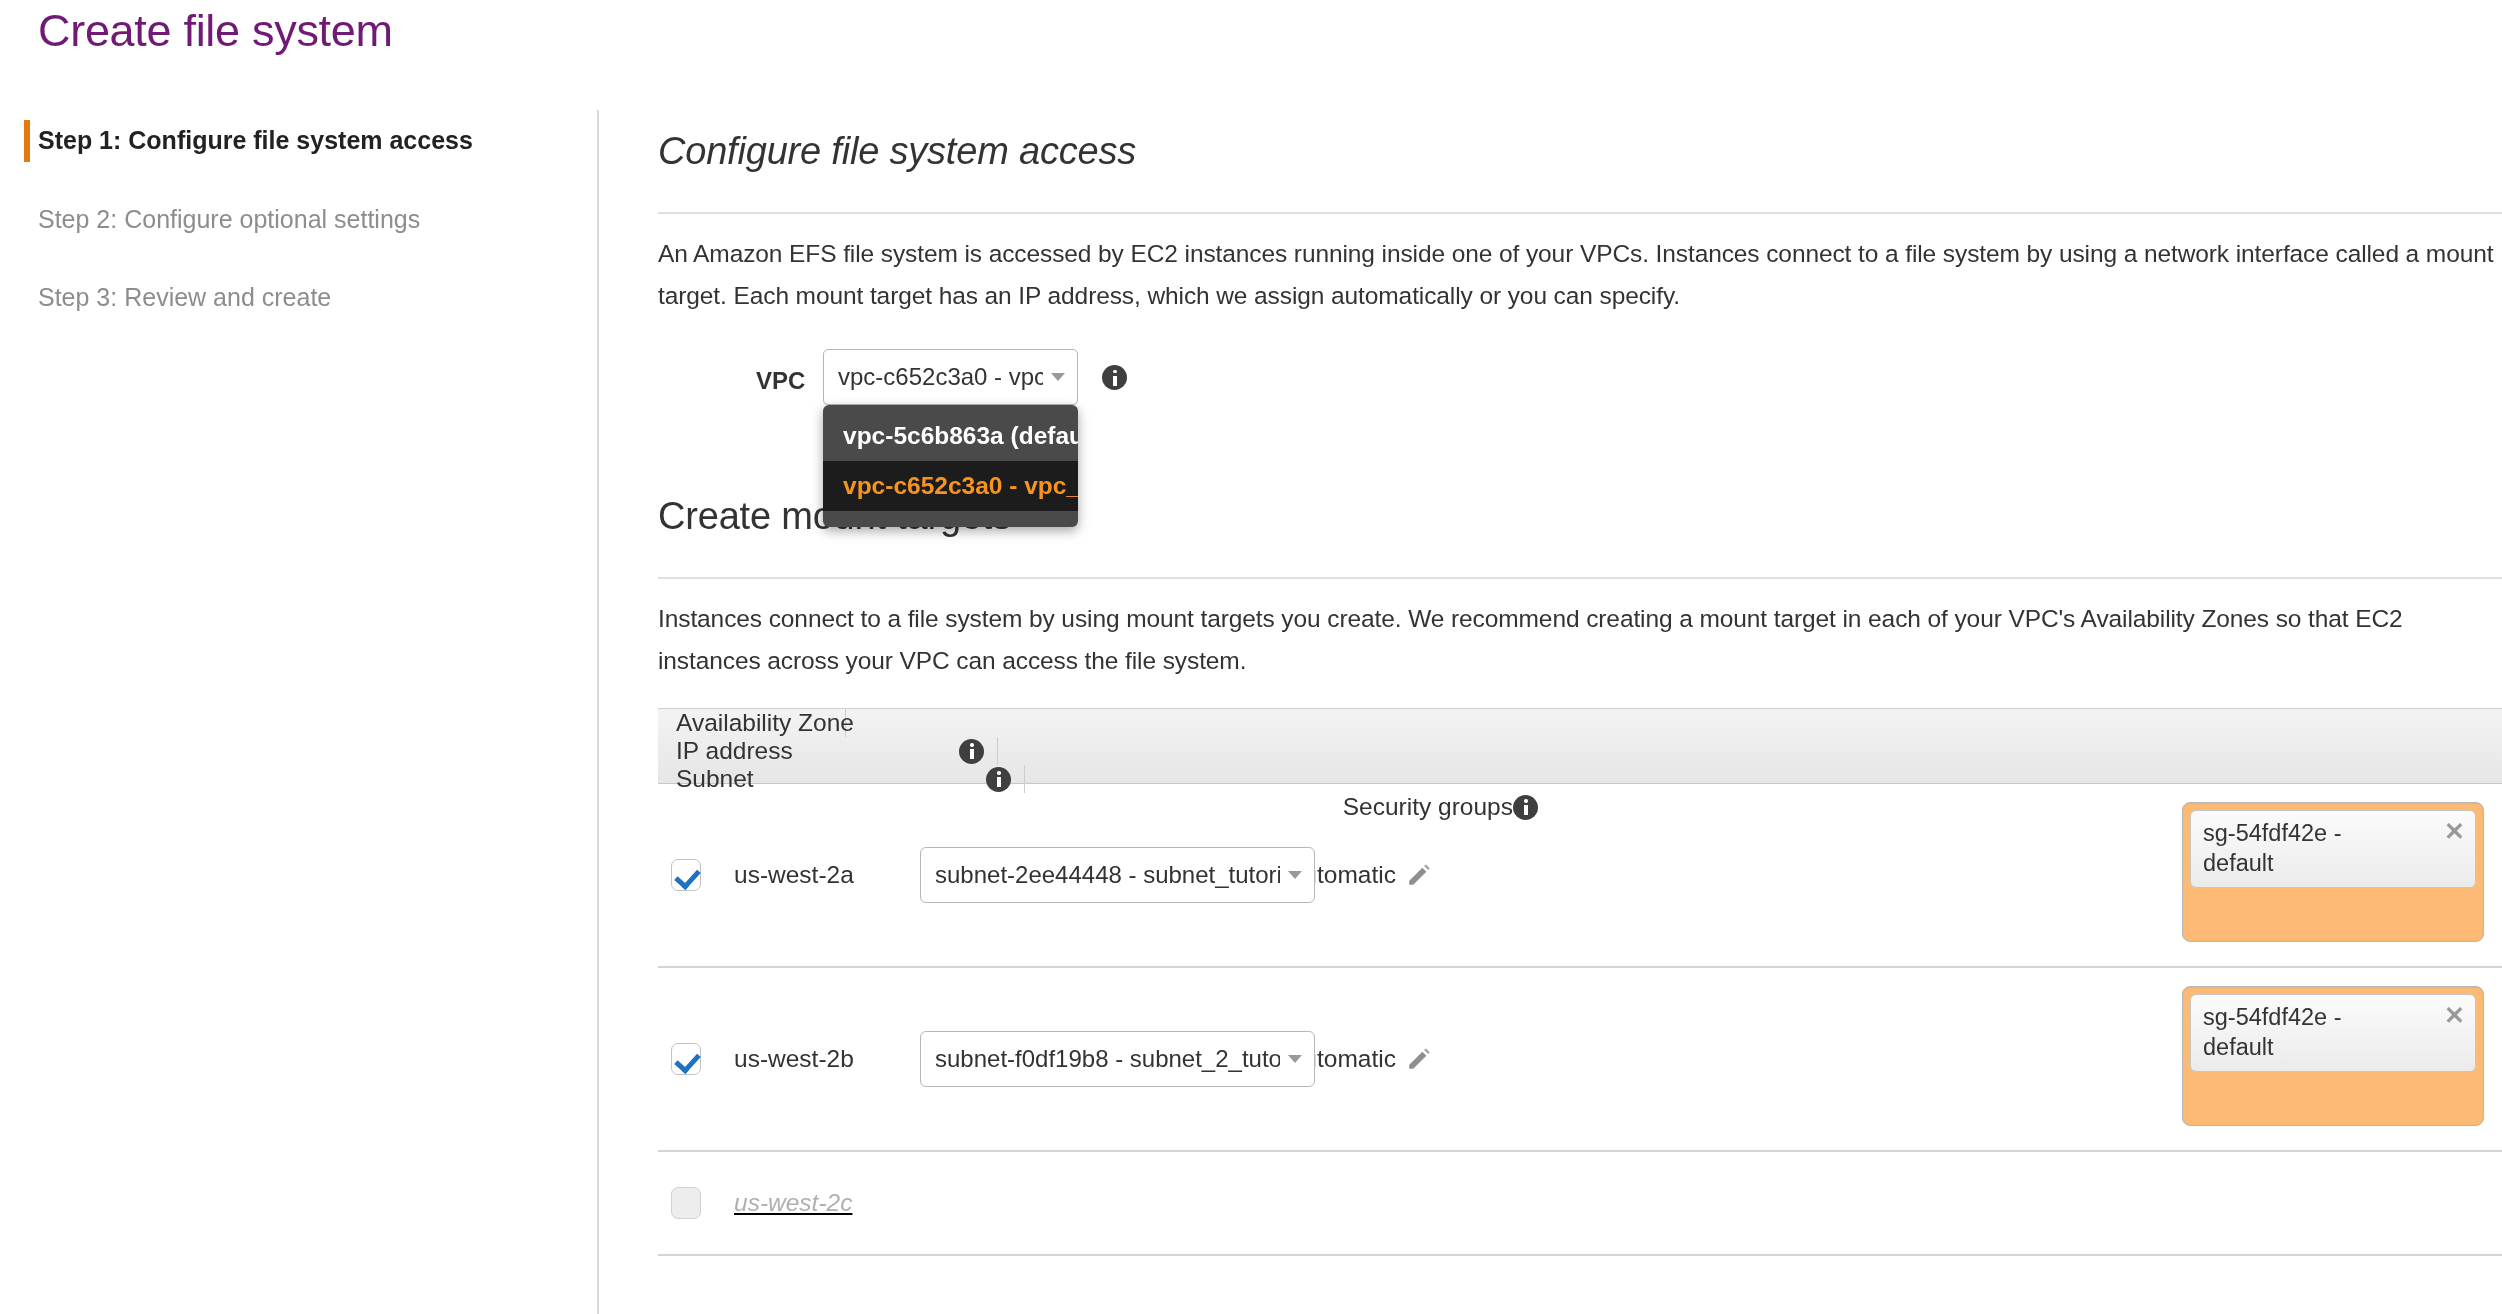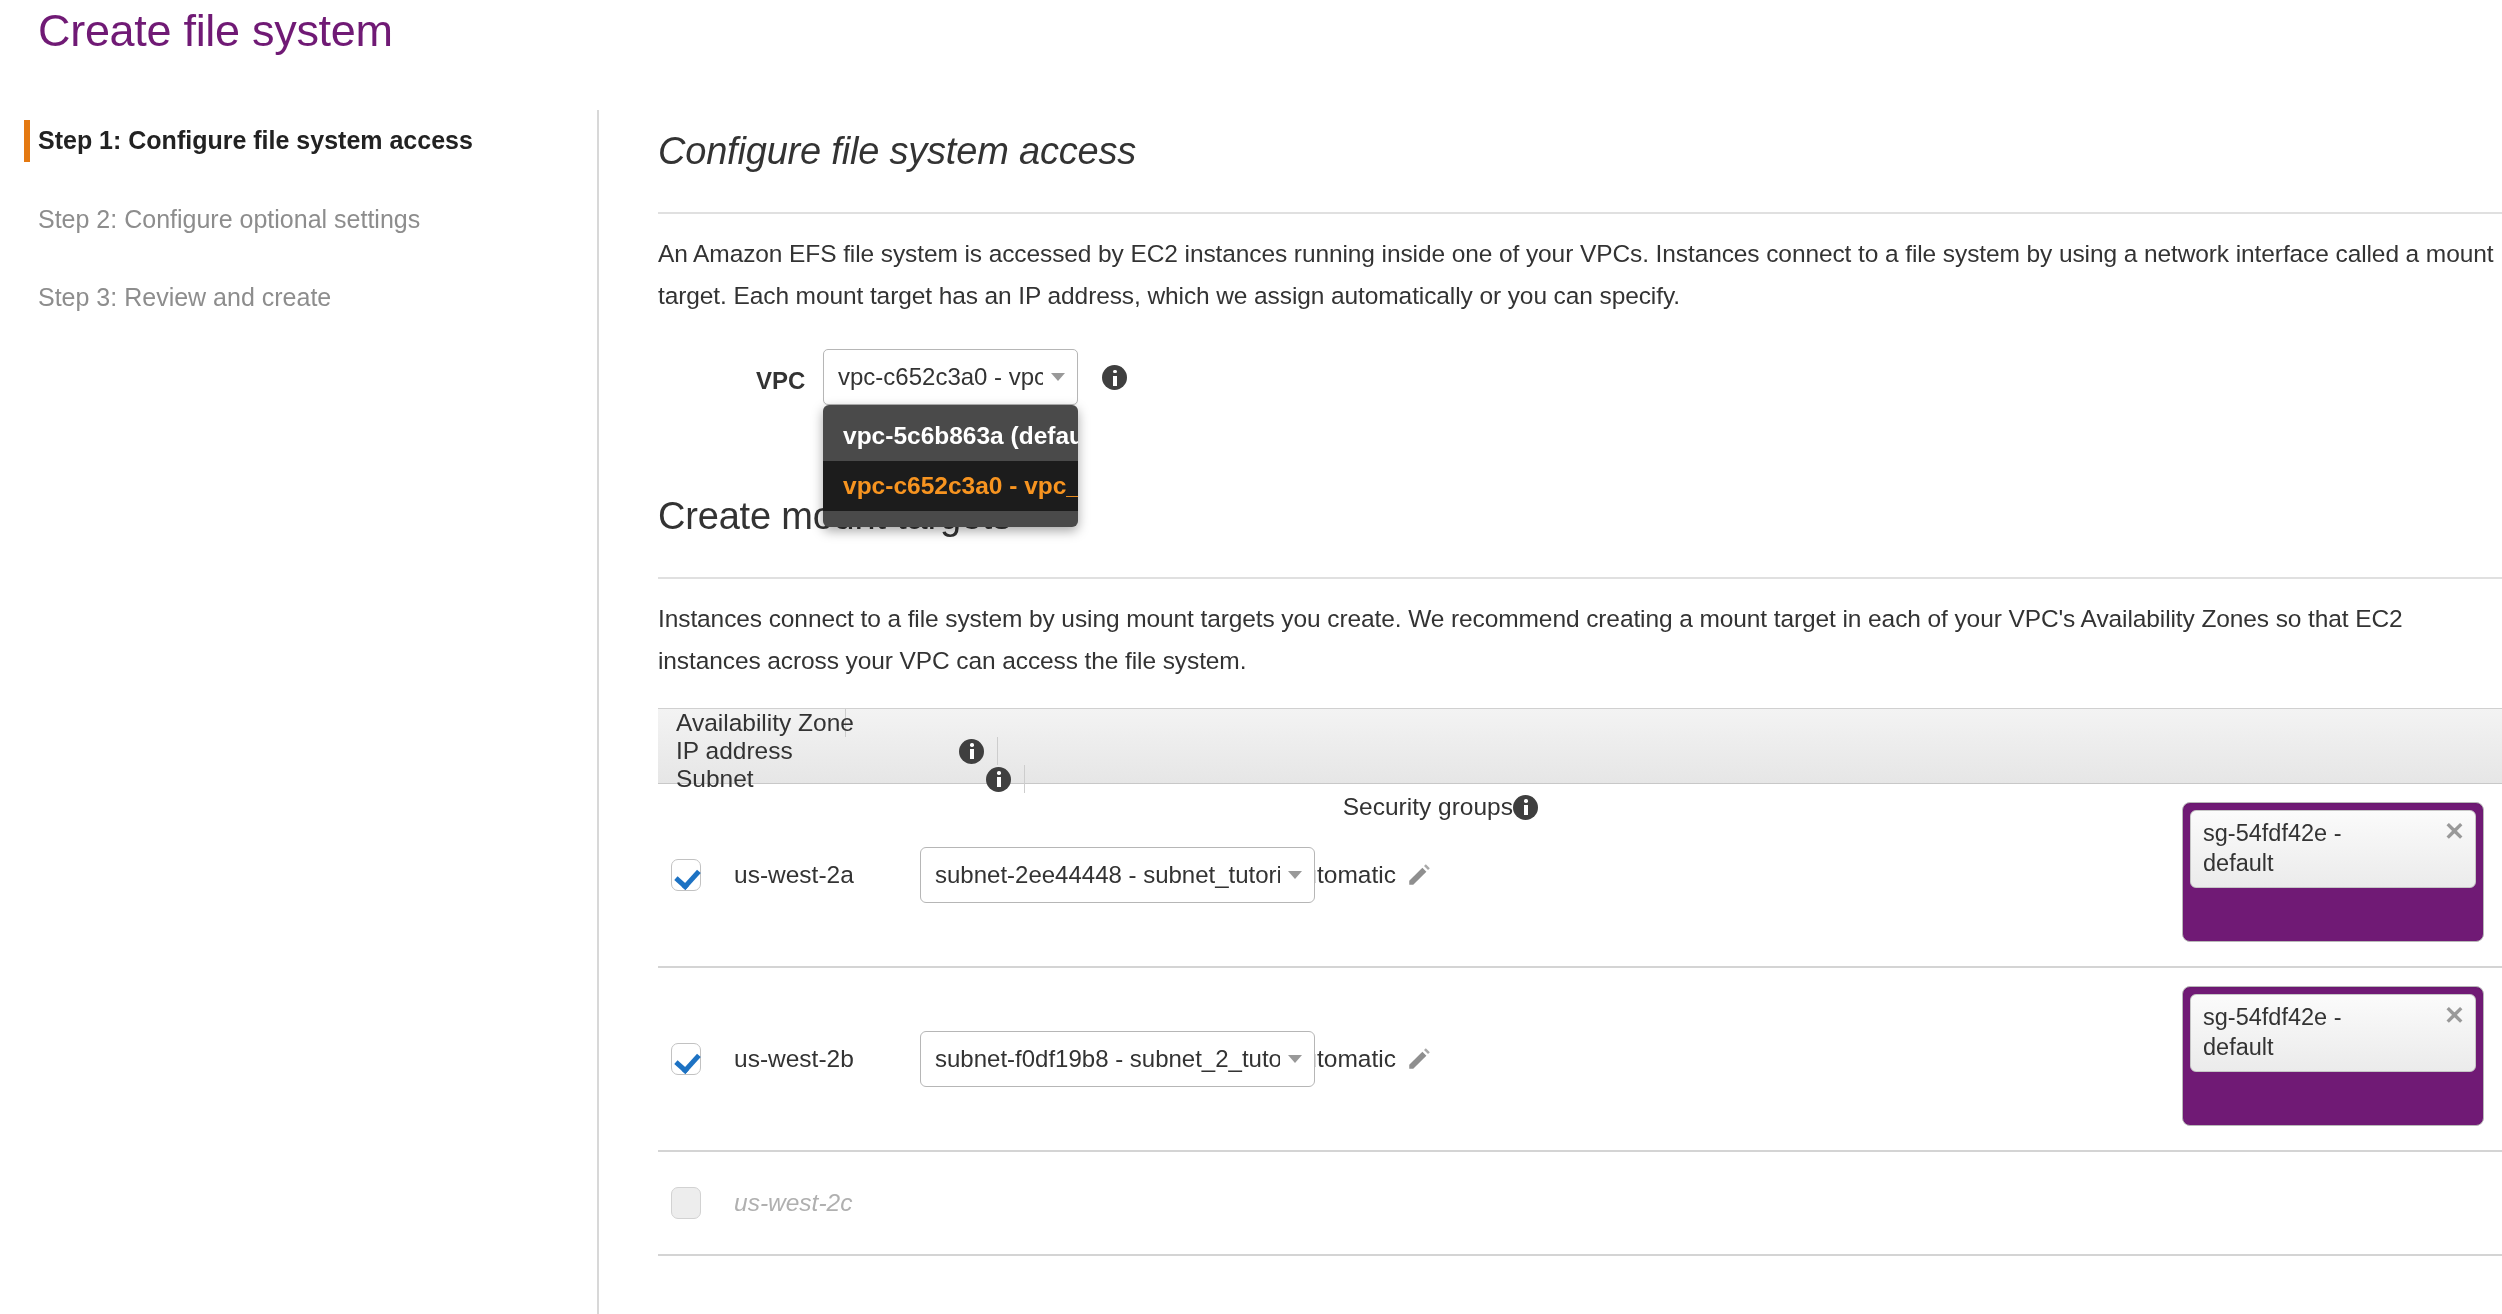--- a/index.html
+++ b/index.html
@@ -250,21 +250,21 @@
   }
   .subnet-select .select-text { font-size: 24px; }
 
   
   .auto-cell { display: flex; align-items: center; gap: 10px; }
   .pencil-icon { width: 26px; height: 26px; flex: none; }
 
   
   .sg-box {
     width: 302px;
-    background: #701a75;
+    background: #fdba74;
     border: 1px solid #b8b8b8;
     border-radius: 8px;
     box-shadow: inset 0 1px 2px rgba(0,0,0,0.07);
     padding: 7px 7px 0 7px;
   }
   .sg-token {
     background: linear-gradient(to bottom, #fbfbfb 0%, #ebebeb 100%);
     border: 1px solid #c6c6c6;
     border-radius: 6px;
     padding: 7px 10px 9px 12px;
@@ -399,21 +399,21 @@
         <div class="td" style="width:893px; align-items:flex-start; padding-top:18px; justify-content:flex-end; padding-right:18px;">
           <div class="sg-box" style="height:140px;">
             <div class="sg-token">
               <span class="sg-token-label">sg-54fdf42e - default</span>
               <span class="sg-remove">✕</span>
             </div>
           </div>
         </div>
       </div>
 
-      <div class="trow" style="height:104px;">
+      <div class="trow" style="height:104px;text-decoration:underline;">
         <div class="td check-col" style="width:56px;">
           <span class="checkbox disabled"></span>
         </div>
         <div class="td az-col disabled-text" style="width:188px;">us-west-2c</div>
         <div class="td" style="width:367px;"></div>
         <div class="td" style="width:340px;"></div>
         <div class="td" style="width:893px;"></div>
       </div>
 
     </div>

